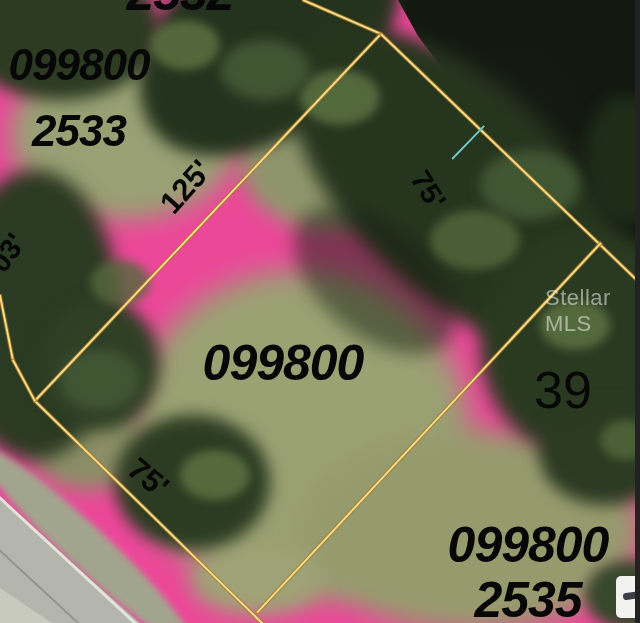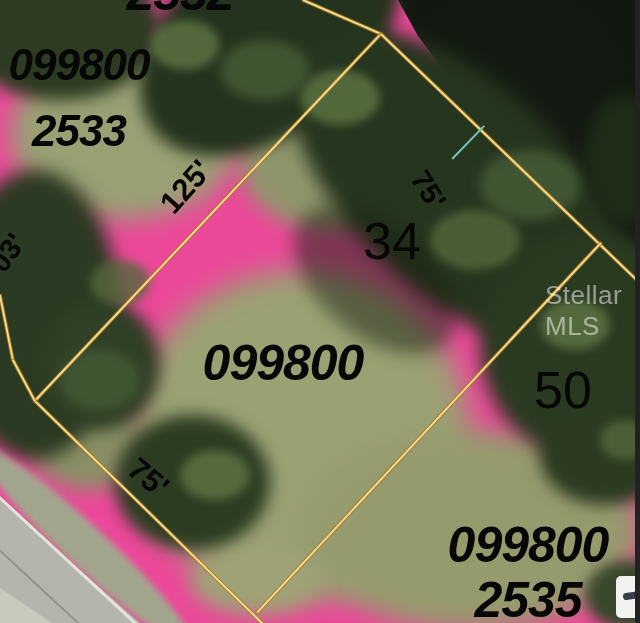--- a/index.html
+++ b/index.html
@@ -8,21 +8,21 @@
     background:#ec4899;font-family:Liberation Sans, sans-serif;
   }
   #stage *{position:absolute;}
   .blob{border-radius:50%;}
   .lbl{color:#070707;white-space:nowrap;z-index:40;}
   .parcel-num{font-weight:bold;font-style:italic;text-align:center;letter-spacing:-1px;}
   .lot-num{font-weight:400;}
   .dim{font-weight:bold;}
   .map-line{z-index:30;}
   #watermark{
-    z-index:50;font-size:26px;letter-spacing:.5px;
+    z-index:50;font-size:22px;letter-spacing:.5px;
     color:rgba(255,255,255,0.50);font-weight:400;
   }
   #logo-box{
     z-index:55;left:616px;top:576px;width:46px;height:42px;
     background:rgba(252,252,252,0.95);border-radius:5px;
   }
   #logo-box .mark{left:7px;top:16px;width:20px;height:7px;background:#3a3f46;border-radius:3px;transform:rotate(-8deg);}
   
   .road-fill{left:0;top:0;width:640px;height:623px;background:#b4b6ad;
     clip-path:polygon(0px 500px,140px 623px,0px 623px);z-index:20;}
@@ -99,23 +99,22 @@
 
   <div class="lbl parcel-num" style="left:283px;top:363px;transform:translate(-50%,-50%);font-size:50px;line-height:1.1;">
     <span style="position:static;display:block;">099800</span>
   </div>
 
   <div class="lbl parcel-num" style="left:528px;top:573px;transform:translate(-50%,-50%);font-size:50px;line-height:1.1;">
     <span style="position:static;display:block;">099800</span>
     <span style="position:static;display:block;">2535</span>
   </div>
 
-  <div class="lbl lot-num" style="left:392px;top:241px;transform:translate(-50%,-50%);font-size:52px;">34</div>
 
-  <div class="lbl lot-num" style="left:563px;top:390px;transform:translate(-50%,-50%);font-size:52px;">50</div>
+  <div class="lbl lot-num" style="left:563px;top:390px;transform:translate(-50%,-50%);font-size:52px;">39</div>
 
   <div class="lbl dim" style="left:186px;top:187px;transform:translate(-50%,-50%) rotate(-48deg);font-size:31px;">125'</div>
 
   <div class="lbl dim" style="left:428px;top:190px;transform:translate(-50%,-50%) rotate(58deg);font-size:29px;">75'</div>
 
   <div class="lbl dim" style="left:148px;top:478px;transform:translate(-50%,-50%) rotate(40deg);font-size:31px;">75'</div>
 
   <div class="lbl dim" style="left:8px;top:253px;transform:translate(-50%,-50%) rotate(-55deg);font-size:29px;">03'</div>
 
   <div id="watermark" style="left:545px;top:311px;transform:translate(0,-50%);">Stellar MLS</div>

